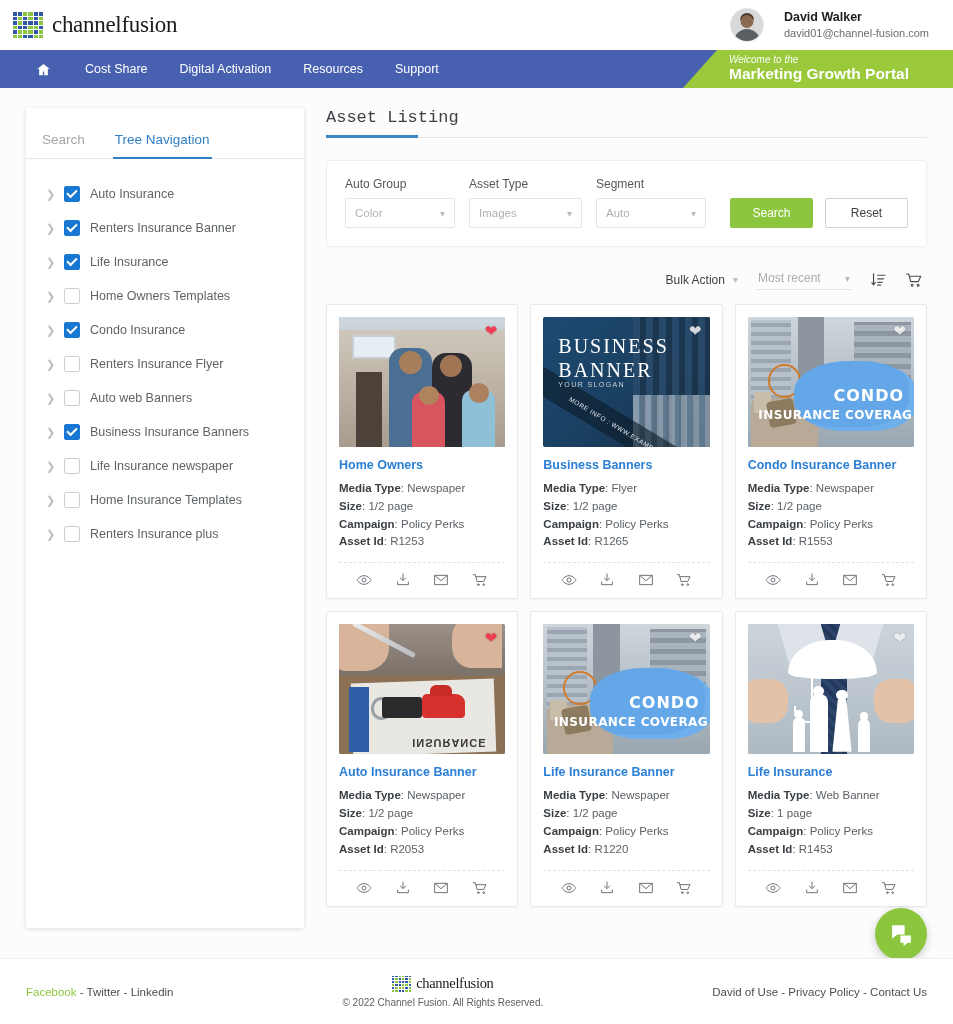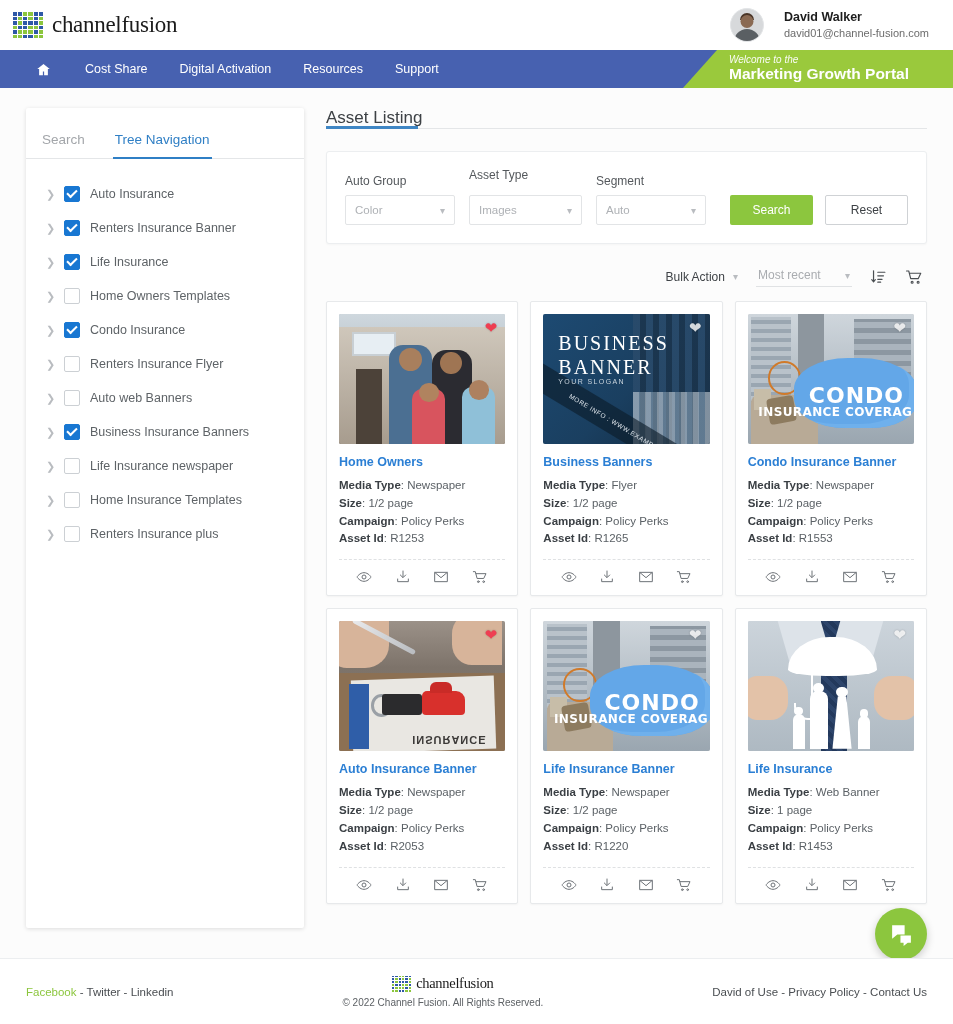--- a/index.html
+++ b/index.html
@@ -109,21 +109,21 @@
   .cbx.on::after {
     content: ""; width: 8px; height: 4px; border-left: 2px solid #fff;
     border-bottom: 2px solid #fff; transform: rotate(-45deg) translate(1px,-1px);
   }
   .tree-label { font-size: 12.5px; color: #5e6367; }
 
   
   .main { flex: 1; padding-left: 22px; }
   .main-head { display: flex; align-items: flex-end; justify-content: space-between; }
   .title {
-    font-size: 17px; color: #3d4145; padding-bottom: 0; position: relative;
+    font-size: 17px; color: #3d4145; padding-bottom: 10px; position: relative; font-family: Liberation Mono, monospace;
   }
   .title::after {
     content: ""; position: absolute; left: 0; bottom: -1px; width: 92px; height: 3px;
     background: #3f86c4;
   }
   .btn-suggest {
     background: #4761b0; color: #fff; font-size: 12px; font-weight: 700;
     border: none; border-radius: 2px; padding: 9px 16px; cursor: pointer;
     margin-bottom: 6px;
   }
@@ -134,21 +134,21 @@
     padding: 16px 18px 18px 18px; display: flex; align-items: flex-end; gap: 14px;
     box-shadow: 0 1px 2px rgba(0,0,0,.03);
   }
   .field { display: flex; flex-direction: column; gap: 7px; }
   .field label { font-size: 12px; color: #54585c; }
   .select {
     width: 110px; height: 30px; border: 1px solid #e2e4e6; border-radius: 2px;
     background: #fff; display: flex; align-items: center; justify-content: space-between;
     padding: 0 9px; font-size: 11.5px; color: #aeb1b5; cursor: pointer;
   }
-  .select.w-asset { width: 113px; margin-top: 6px; }
+  .select.w-asset { width: 113px; }
   .select.w-seg { width: 110px; }
   .chev { color: #b9bcc0; font-size: 10px; }
   .filter-actions { margin-left: auto; display: flex; gap: 12px; align-items: center; }
   .btn-search {
     background: #8cc63e; color: #fff; border: none; border-radius: 2px;
     width: 83px; height: 30px; font-size: 12px; cursor: pointer;
   }
   .btn-reset {
     background: #fff; color: #3d4145; border: 1px solid #cfd2d5; border-radius: 2px;
     width: 83px; height: 30px; font-size: 12px; cursor: pointer;
@@ -237,21 +237,21 @@
     background:#b8aa96; border-radius:8px 8px 0 0; }
   .art-condo .pillow { position:absolute; left:12%; bottom:16%; width:16%; height:20%;
     background:#8d7b5f; border-radius:4px; transform:rotate(-10deg); }
   .art-condo .lamp { position:absolute; left:4%; bottom:26%; width:10%; height:16%; background:#c7bda8; }
   .art-condo .cloud {
     position:absolute; right:-2%; top:34%; width:74%; height:54%;
     background:#63a7e8; border-radius:44% 46% 38% 42%;
     filter: blur(0.4px); box-shadow: -10px -6px 0 -2px #6fb0ec inset;
   }
   .art-condo .ct1 { position:absolute; right:6%; top:53%; color:#fff; font-weight:700;
-    font-size:22px; letter-spacing:1px; font-family:"DejaVu Sans",sans-serif; }
+    font-size:16px; letter-spacing:1px; font-family:"DejaVu Sans",sans-serif; }
   .art-condo .ct2 { position:absolute; right:1%; top:70%; color:#fff; font-weight:700;
     font-size:12px; letter-spacing:.4px; font-family:"DejaVu Sans",sans-serif; white-space:nowrap; }
   .art-condo .ring { position:absolute; left:12%; top:36%; width:20%; height:26%;
     border:2px solid #d07a2a; border-radius:50%; }
 
   .art-auto { background: linear-gradient(180deg,#9b9188 0%,#7d736a 36%,#8a7a64 100%); }
   .art-auto .desk { position:absolute; inset:40% 0 0 0; background:#8c7053; }
   .art-auto .paper { position:absolute; left:8%; top:44%; width:86%; height:56%;
     background:#e9e7e2; transform: rotate(-2deg); }
   .art-auto .clip { position:absolute; left:6%; top:48%; width:12%; height:50%; background:#2f5ea8; }

